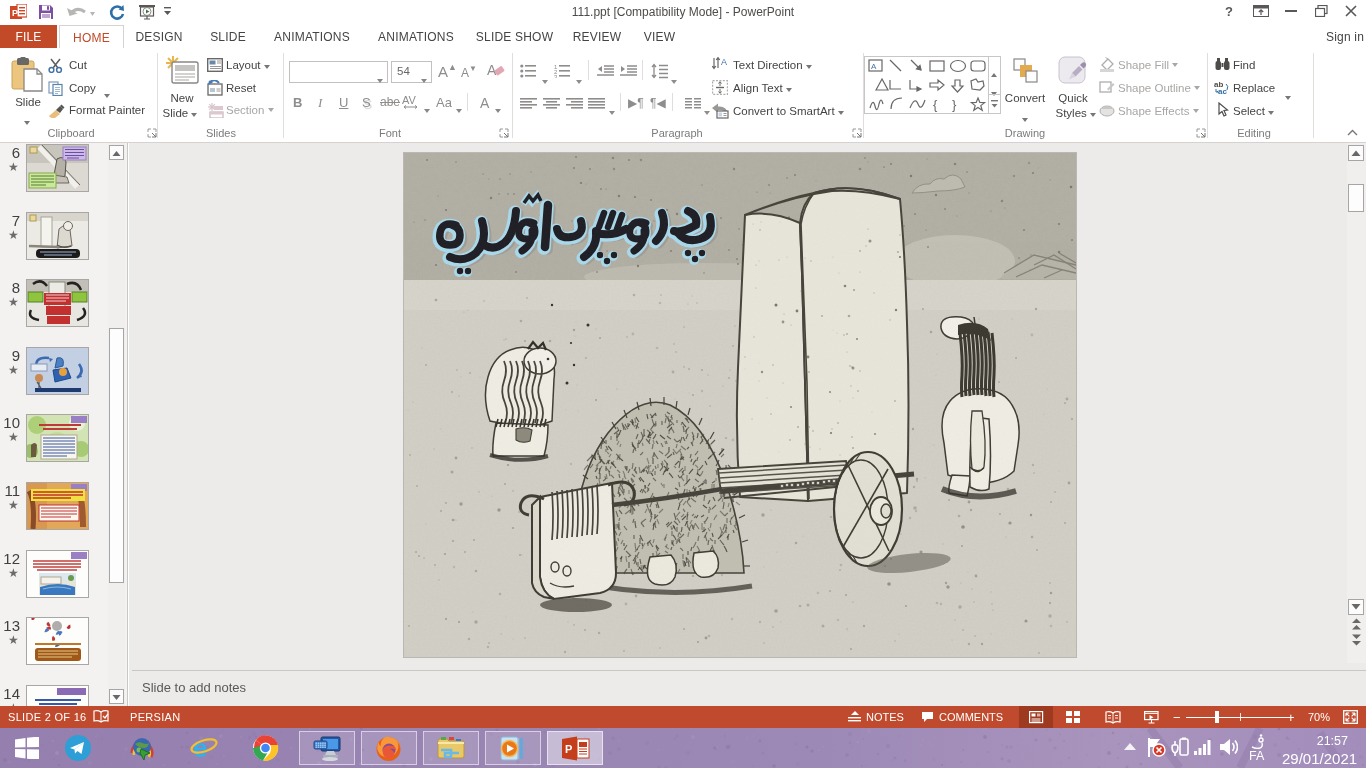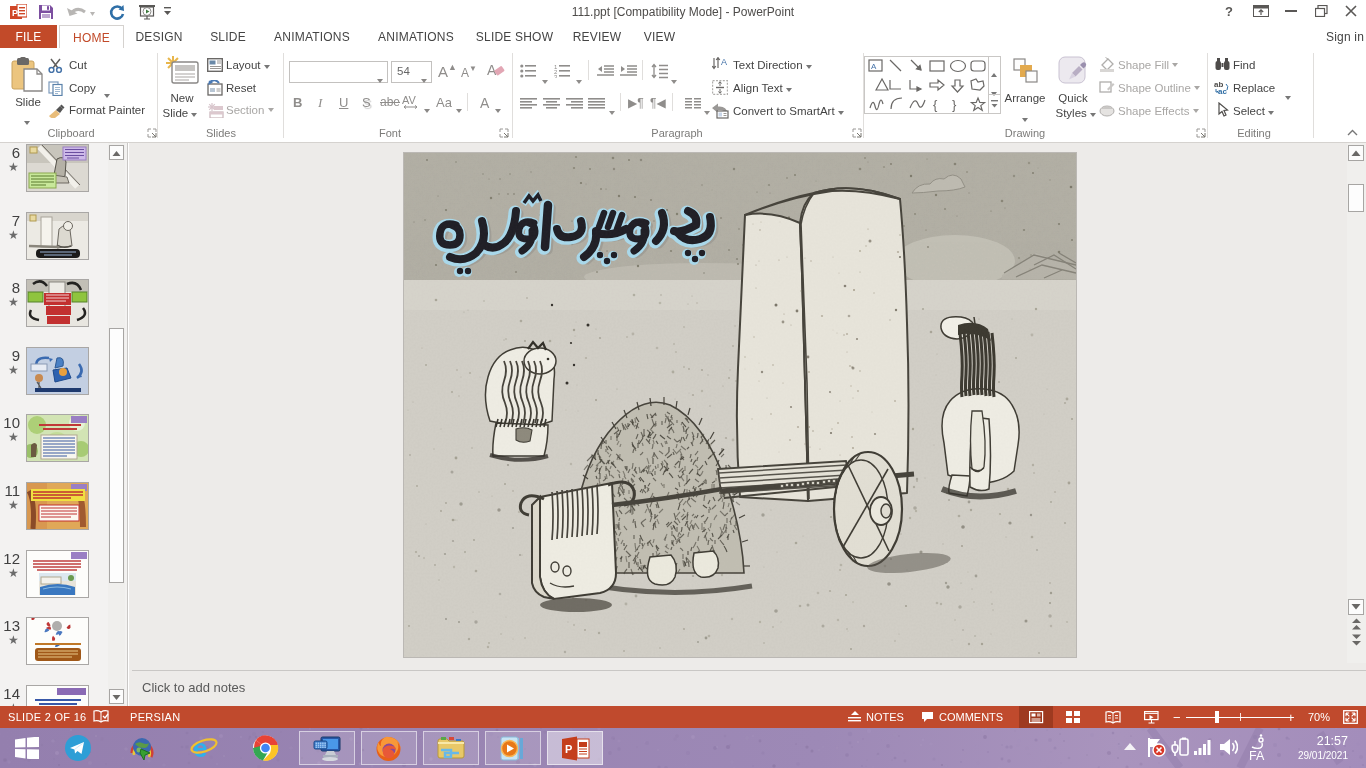--- a/index.html
+++ b/index.html
@@ -352,21 +352,21 @@
     <div class="abs" style="left:989px;top:94px;width:12px;height:1px;background:#c9c7c5"></div>
     <svg class="abs" style="left:991px;top:100px" width="8" height="9">
       <rect y="0" width="7" height="1.4" fill="#777"></rect>
       <path d="M0.5 4 h6 l-3 3.5z" fill="#777"></path>
     </svg>
     <svg class="abs" style="left:1013px;top:58px" width="26" height="27">
       <rect x="1" y="1" width="11" height="11" fill="#fdfdfd" stroke="#8a8886" stroke-width="1.2"></rect>
       <rect x="7" y="7" width="12" height="12" fill="#e3aa4e"></rect>
       <rect x="13" y="13" width="11" height="11" fill="#fdfdfd" stroke="#8a8886" stroke-width="1.2"></rect>
     </svg>
-    <div class="ritem" style="left:1002px;top:92px;width:46px;text-align:center">Arrange</div>
+    <div class="ritem" style="left:1002px;top:92px;width:46px;text-align:center">Convert</div>
     <div class="abs" style="left:1022px;top:108px"><span class="arr" style="border-left:3.5px solid transparent;border-right:3.5px solid transparent;border-top:4.5px solid #777"></span></div>
     <svg class="abs" style="left:1058px;top:56px" width="30" height="30">
       <rect x="1" y="1" width="26" height="26" rx="6" fill="#ece9ef" stroke="#c9c2d2"></rect>
       <path d="M14 17 l7 -7 3.5 3.5 -7 7z" fill="#b8aec4"></path>
       <path d="M22 9 l2 -2 q2 -1.5 3.5 0 q1.5 1.5 0 3.5 l-2 2z" fill="#9a8fae"></path>
       <path d="M14 17 l-3 6.5 6.5 -3z" fill="#d8d2e0"></path>
     </svg>
     <div class="ritem" style="left:1050px;top:92px;width:46px;text-align:center">Quick</div>
     <div class="ritem" style="left:1050px;top:107px;width:46px;text-align:right">Styles <span class="arr" style="border-left:3.5px solid transparent;border-right:3.5px solid transparent;border-top:4.5px solid #777"></span></div>
     <svg class="abs" style="left:1099px;top:57px" width="16" height="15">
@@ -2015,21 +2015,21 @@
       </svg></div>
     <svg class="abs" style="left:1221px;top:474px" width="13" height="14">
       <path d="M2 6 L6.5 1.5 L11 6z" fill="#6a6866"></path>
       <path d="M2 12.5 L6.5 8 L11 12.5z" fill="#6a6866"></path>
     </svg>
     <svg class="abs" style="left:1221px;top:490px" width="13" height="14">
       <path d="M2 1.5 L6.5 6 L11 1.5z" fill="#6a6866"></path>
       <path d="M2 8 L6.5 12.5 L11 8z" fill="#6a6866"></path>
     </svg>
     <div id="notesline"></div>
-    <div id="notes">Click to add notes</div>
+    <div id="notes">Slide to add notes</div>
   </div>
 <div id="statusbar" class="abs">
     <div class="abs" style="left:8px;top:5px;letter-spacing:.3px">SLIDE 2 OF 16</div>
     <svg class="abs" style="left:93px;top:4px" width="17" height="14">
       <path d="M8 2 q-3 -2 -7 -1 v10 q4 -1 7 1 q3 -2 7 -1 v-10 q-4 -1 -7 1z" fill="none" stroke="#fff" stroke-width="1.2"></path>
       <path d="M8 2 v10" stroke="#fff"></path>
       <path d="M10 6 l2 2 3 -4" stroke="#fff" stroke-width="1.3" fill="none"></path>
     </svg>
     <div class="abs" style="left:130px;top:5px;letter-spacing:.3px">PERSIAN</div>
     <svg class="abs" style="left:848px;top:5px" width="14" height="12">
@@ -2470,13 +2470,13 @@
     <svg class="abs" style="left:1219px;top:10px" width="19" height="18">
       <path d="M1 6 h4 l6 -5 v16 l-6 -5 h-4z" fill="#fff"></path>
       <path d="M13.5 5 q3 4 0 8 M16 2.5 q5 6.5 0 13" stroke="#fff" stroke-width="1.6" fill="none"></path>
     </svg>
     <svg class="abs" style="left:1248px;top:6px" width="22" height="28">
       <path d="M13 4 q2 0 2 2 q0 2 -2 2 q-2 0 -2 -2 q0 -2 2 -2 M14 9 q1 4 -2 5 q-4 1 -8 -1" stroke="#fff" stroke-width="1.4" fill="none"></path>
       <circle cx="13" cy="1.5" r="1.2" fill="#fff"></circle>
       <text x="1" y="26" font-size="12.5" fill="#fff" font-family="Liberation Sans">FA</text>
     </svg>
     <div class="abs" style="left:1290px;top:6px;width:58px;text-align:right;font-size:12.5px;color:#fff">21:57</div>
-    <div class="abs" style="left:1282px;top:22px;width:66px;text-align:right;font-size:10px;color:#fff">29/01/2021</div>
+    <div class="abs" style="left:1282px;top:22px;width:66px;text-align:right;font-size:15px;color:#fff">29/01/2021</div>
   </div>
 </body></html>

